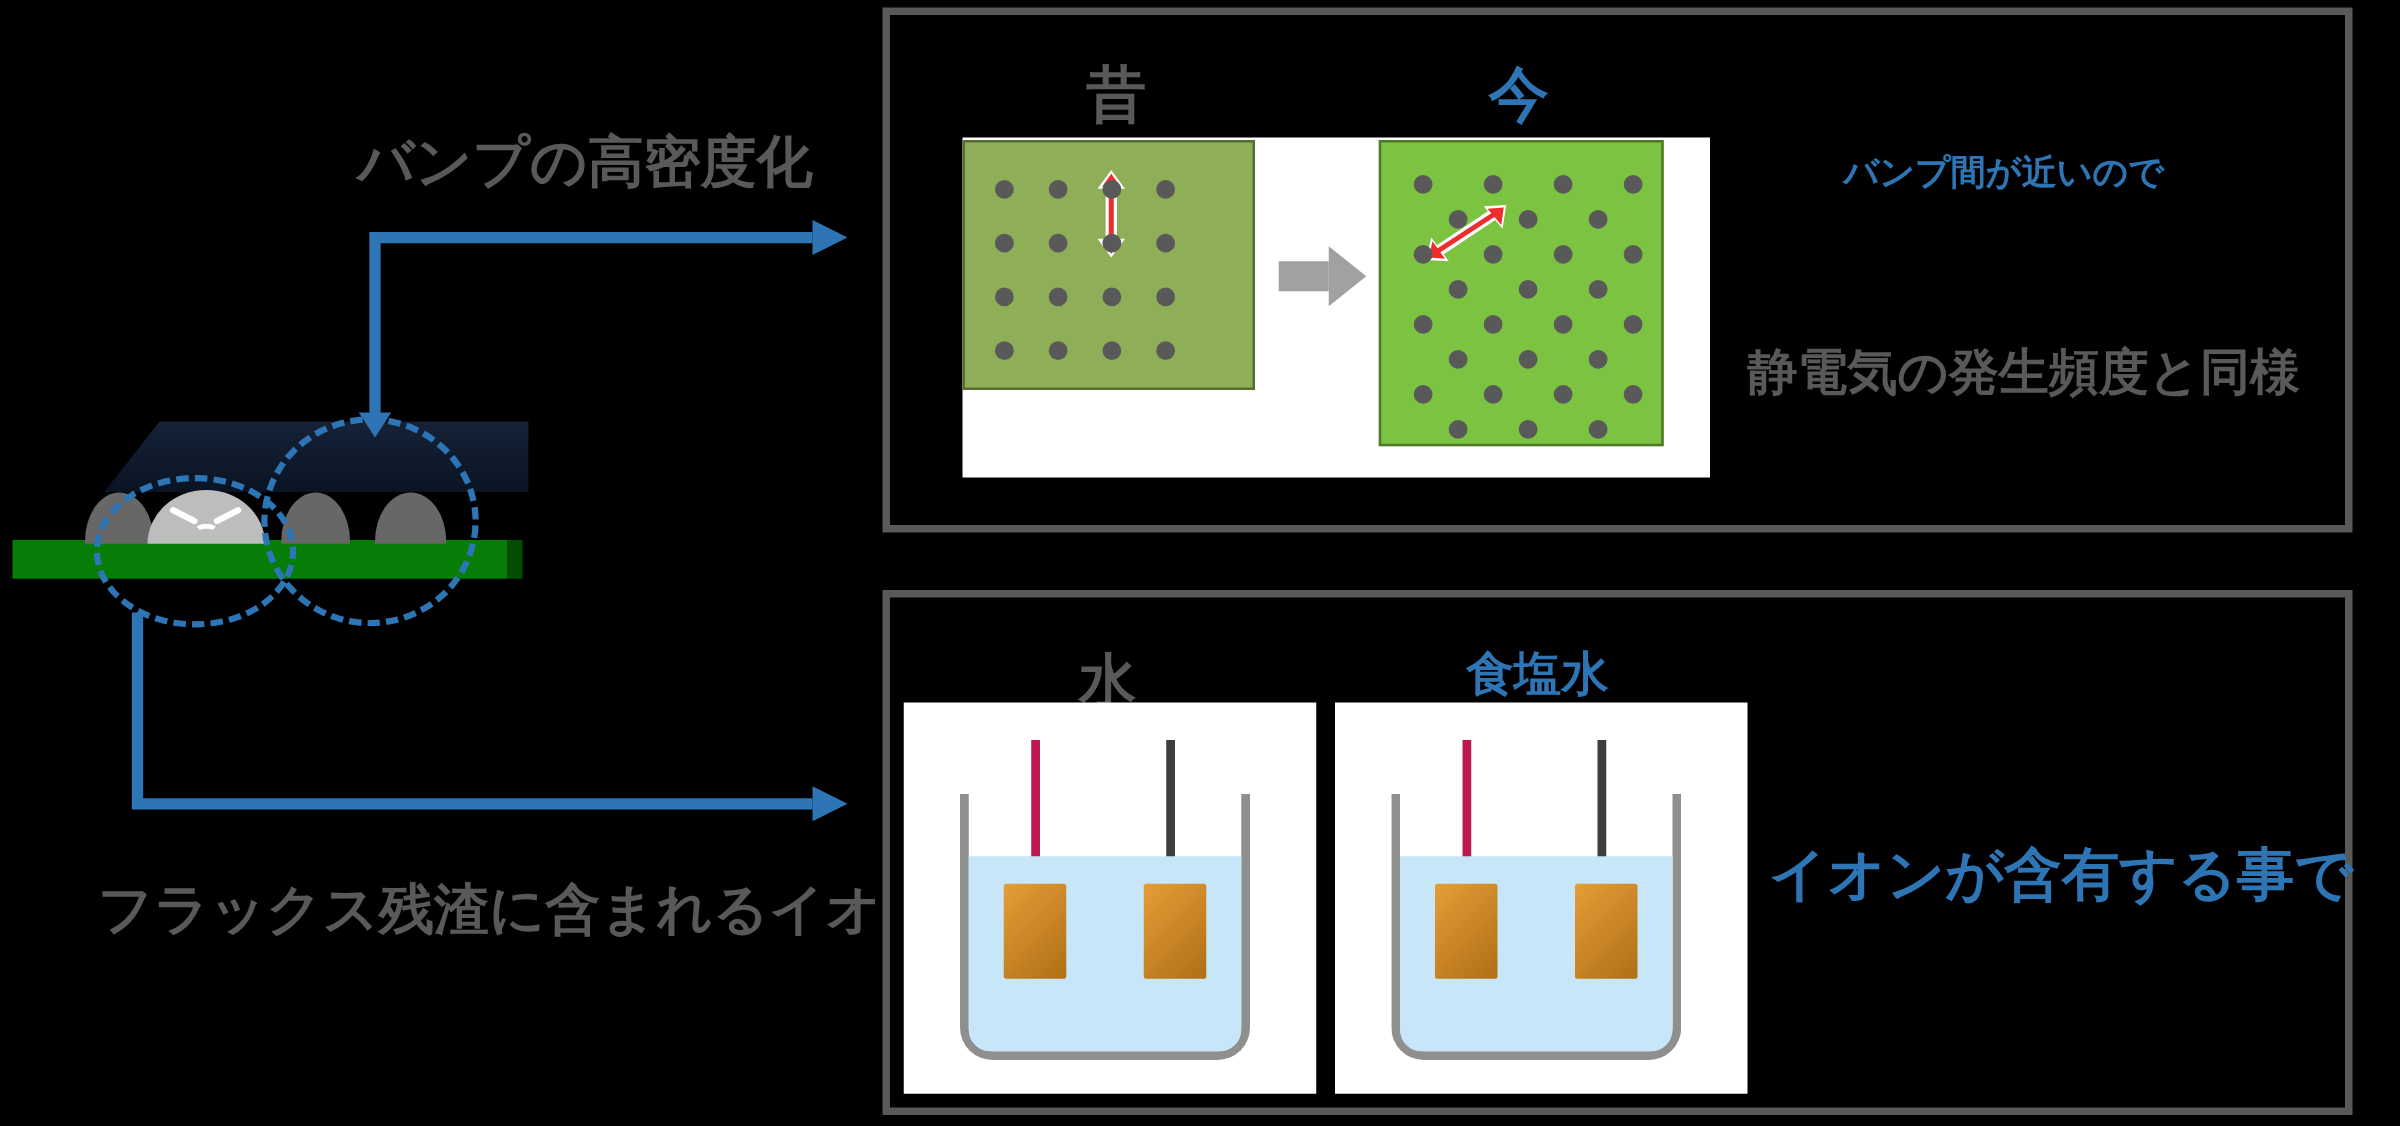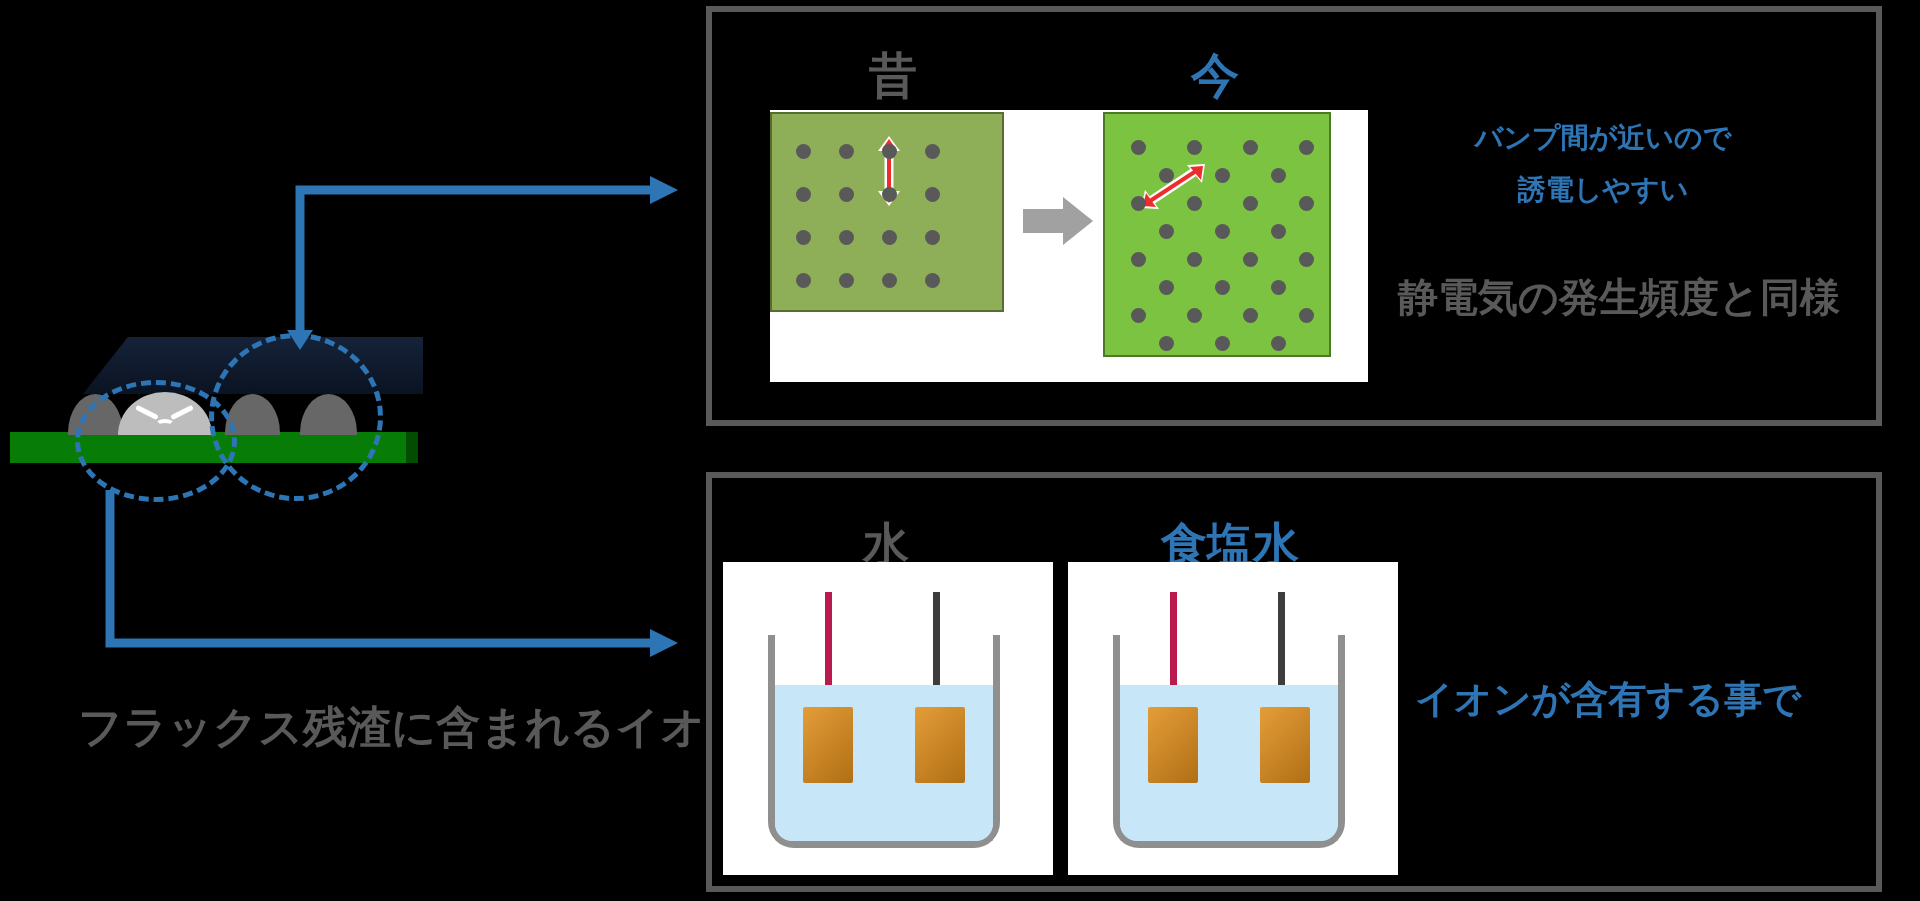--- a/index.html
+++ b/index.html
@@ -36,22 +36,22 @@
   #top-caption-blue{left:681px;top:100px;width:420px;font-size:28px;line-height:52px;}
   #top-caption-gray{left:667px;top:258px;width:480px;font-size:40px;}
   #before-label{left:131px;top:32px;width:100px;font-size:48px;}
   #after-label{left:453px;top:32px;width:100px;font-size:48px;}
 
   
   .white-panel{position:absolute;background:var(--panel-white,#fff);width:330px;height:313px;top:84px;}
   #water-panel{left:11px;}
   #salt-panel{left:356px;}
   #water-label{left:124px;top:36px;width:100px;font-size:46px;}
-  #salt-label{left:438px;top:36px;width:160px;font-size:46px;}
-  #bottom-caption-blue{left:676px;top:195px;width:440px;font-size:38px;line-height:52px;}
+  #salt-label{left:438px;top:36px;width:160px;font-size:38px;}
+  #bottom-caption-blue{left:703px;top:195px;width:440px;font-size:46px;line-height:52px;}
 
   .beaker{position:absolute;left:45px;top:73px;width:232px;height:213px;box-sizing:border-box;
     border:7px solid var(--beaker-gray,#8f8f8f);border-top:none;border-radius:0 0 26px 26px;}
   .water{position:absolute;left:0;right:0;top:50px;bottom:0;
     background:var(--water-blue,#c7e6f8);border-radius:0 0 17px 17px;}
   .electrode{position:absolute;width:50px;height:76px;top:145px;border-radius:2px;
     background:linear-gradient(135deg,var(--electrode-light,#e49d38) 0%,var(--electrode-dark,#b06f15) 100%);}
   .electrode.left{left:80px;}
   .electrode.right{left:192px;}
   .wire{position:absolute;width:7px;height:115px;top:30px;}
@@ -113,20 +113,21 @@
       <polygon points="650,176 678,190 650,204" fill="#2e75b6"></polygon>
       <polygon points="287,330 313,330 300,350" fill="#2e75b6"></polygon>
     </g>
 
     <g>
       <path d="M110,490 L110,643 L650,643" fill="none" stroke="#2e75b6" stroke-width="9"></path>
       <polygon points="650,629 678,643 650,657" fill="#2e75b6"></polygon>
     </g>
   </svg>
 
+  <div class="abs txt gray-txt" id="annotation-bump-density">バンプの高密度化</div>
   <div class="abs txt gray-txt" id="annotation-flux-ion">フラックス残渣に含まれるイオン</div>
 
   <div class="frame" id="top-box">
 
     <div class="abs txt gray-txt" id="before-label">昔</div>
     <div class="abs txt blue-txt" id="after-label">今</div>
 
     <div class="abs" id="top-white-panel">
 
       <div class="green-square" id="before-square">
@@ -196,21 +197,20 @@
           <div class="dot" style="left: 138px; top: 194px;"></div>
           <div class="dot" style="left: 194px; top: 194px;"></div>
           <div class="dot" style="left: 54px; top: 222px;"></div>
           <div class="dot" style="left: 110px; top: 222px;"></div>
           <div class="dot" style="left: 166px; top: 222px;"></div>
         </div>
     </div>
 
     <div class="abs txt blue-txt" id="top-caption-blue">
       <div>バンプ間が近いので</div>
-      <div>誘電しやすい</div>
     </div>
     <div class="abs txt gray-txt" id="top-caption-gray">静電気の発生頻度と同様</div>
   </div>
 
   <div class="frame" id="bottom-box">
 
     <div class="abs txt gray-txt" id="water-label">水</div>
     <div class="abs txt blue-txt" id="salt-label">食塩水</div>
 
     <div class="white-panel" id="water-panel">

